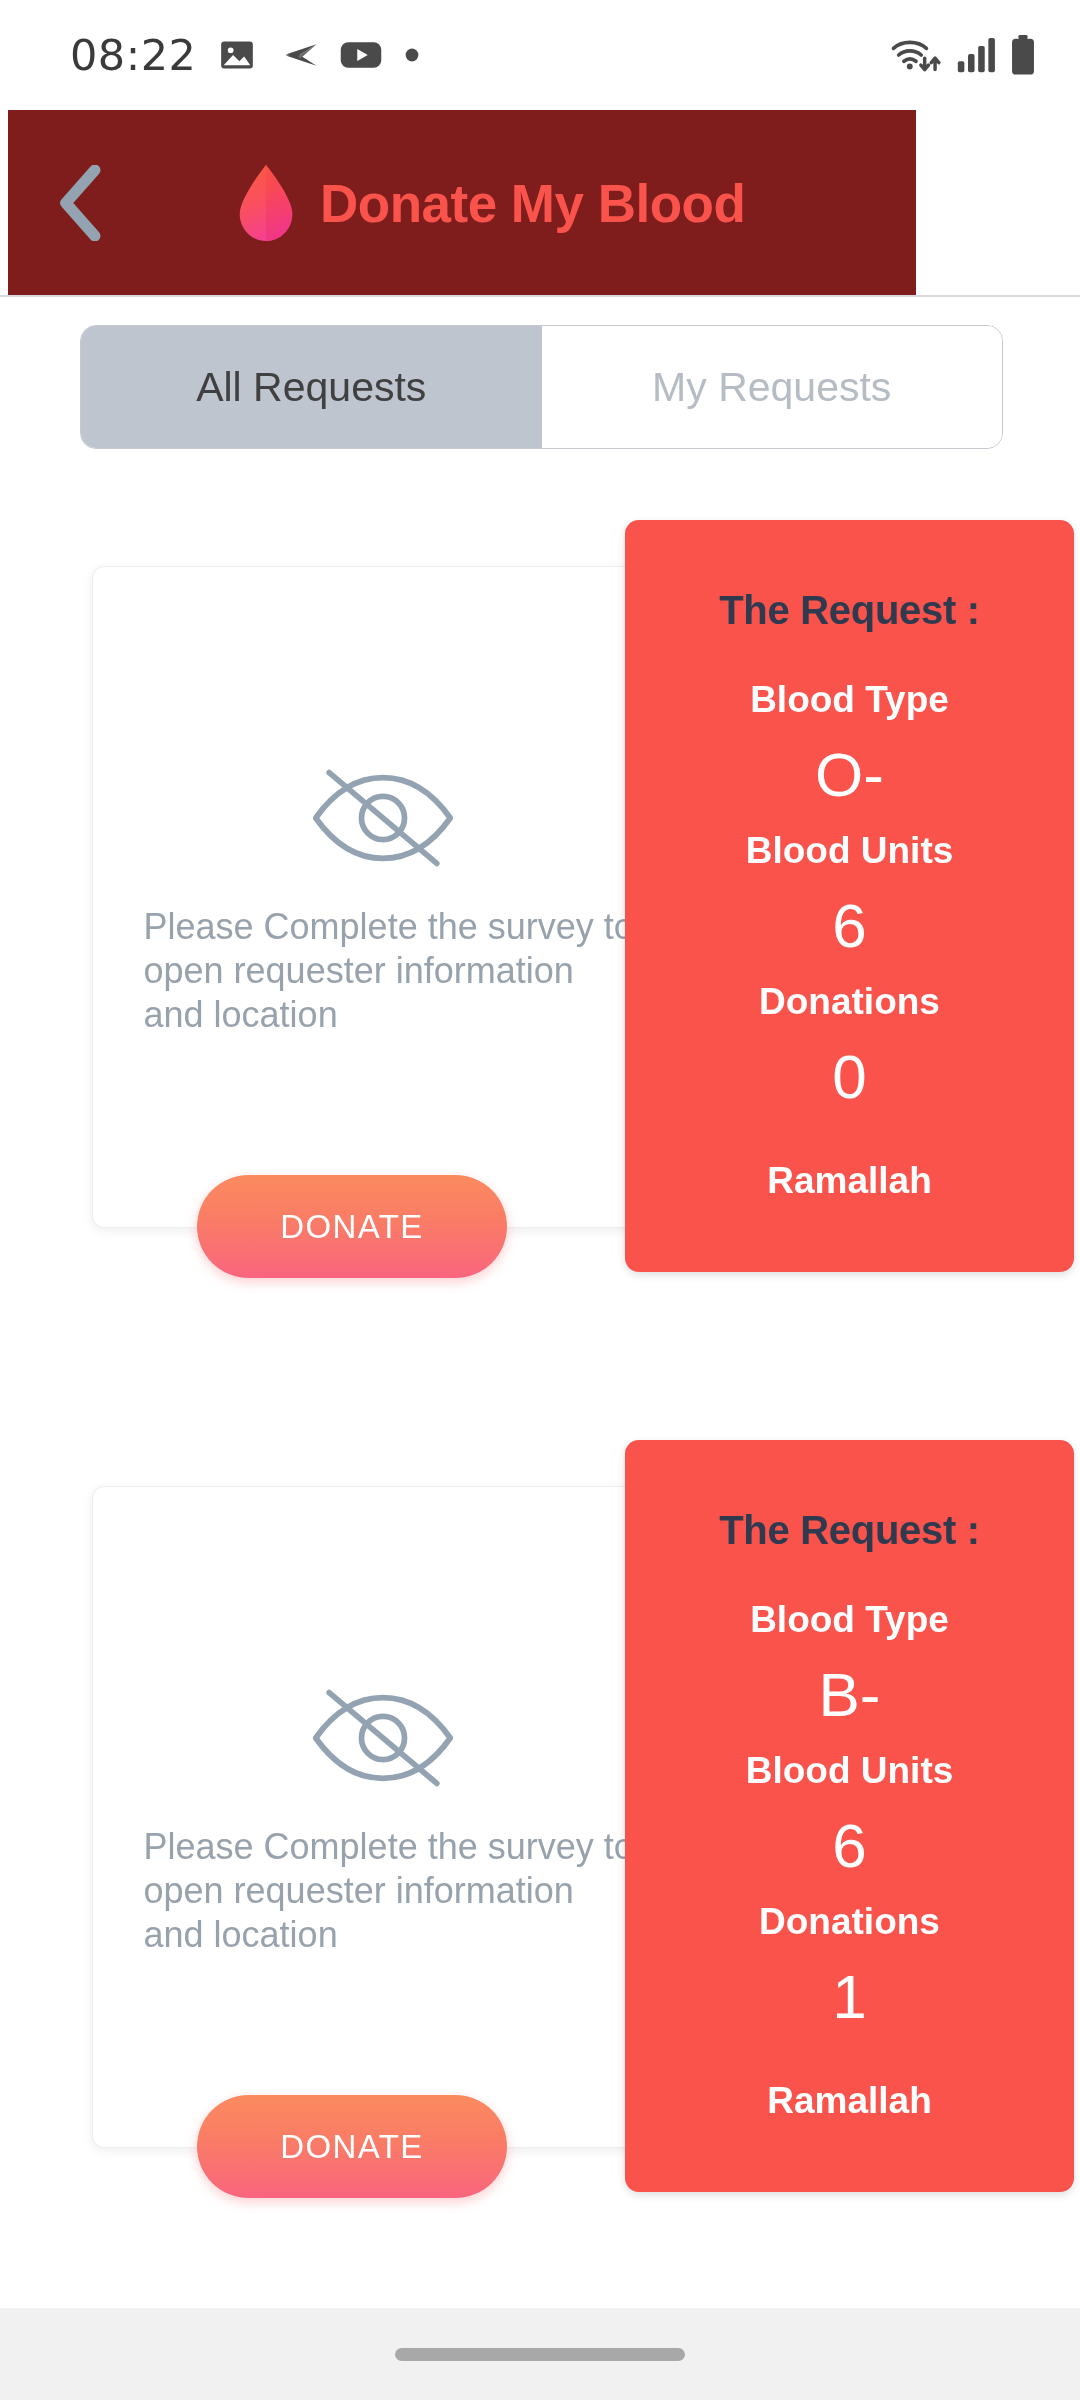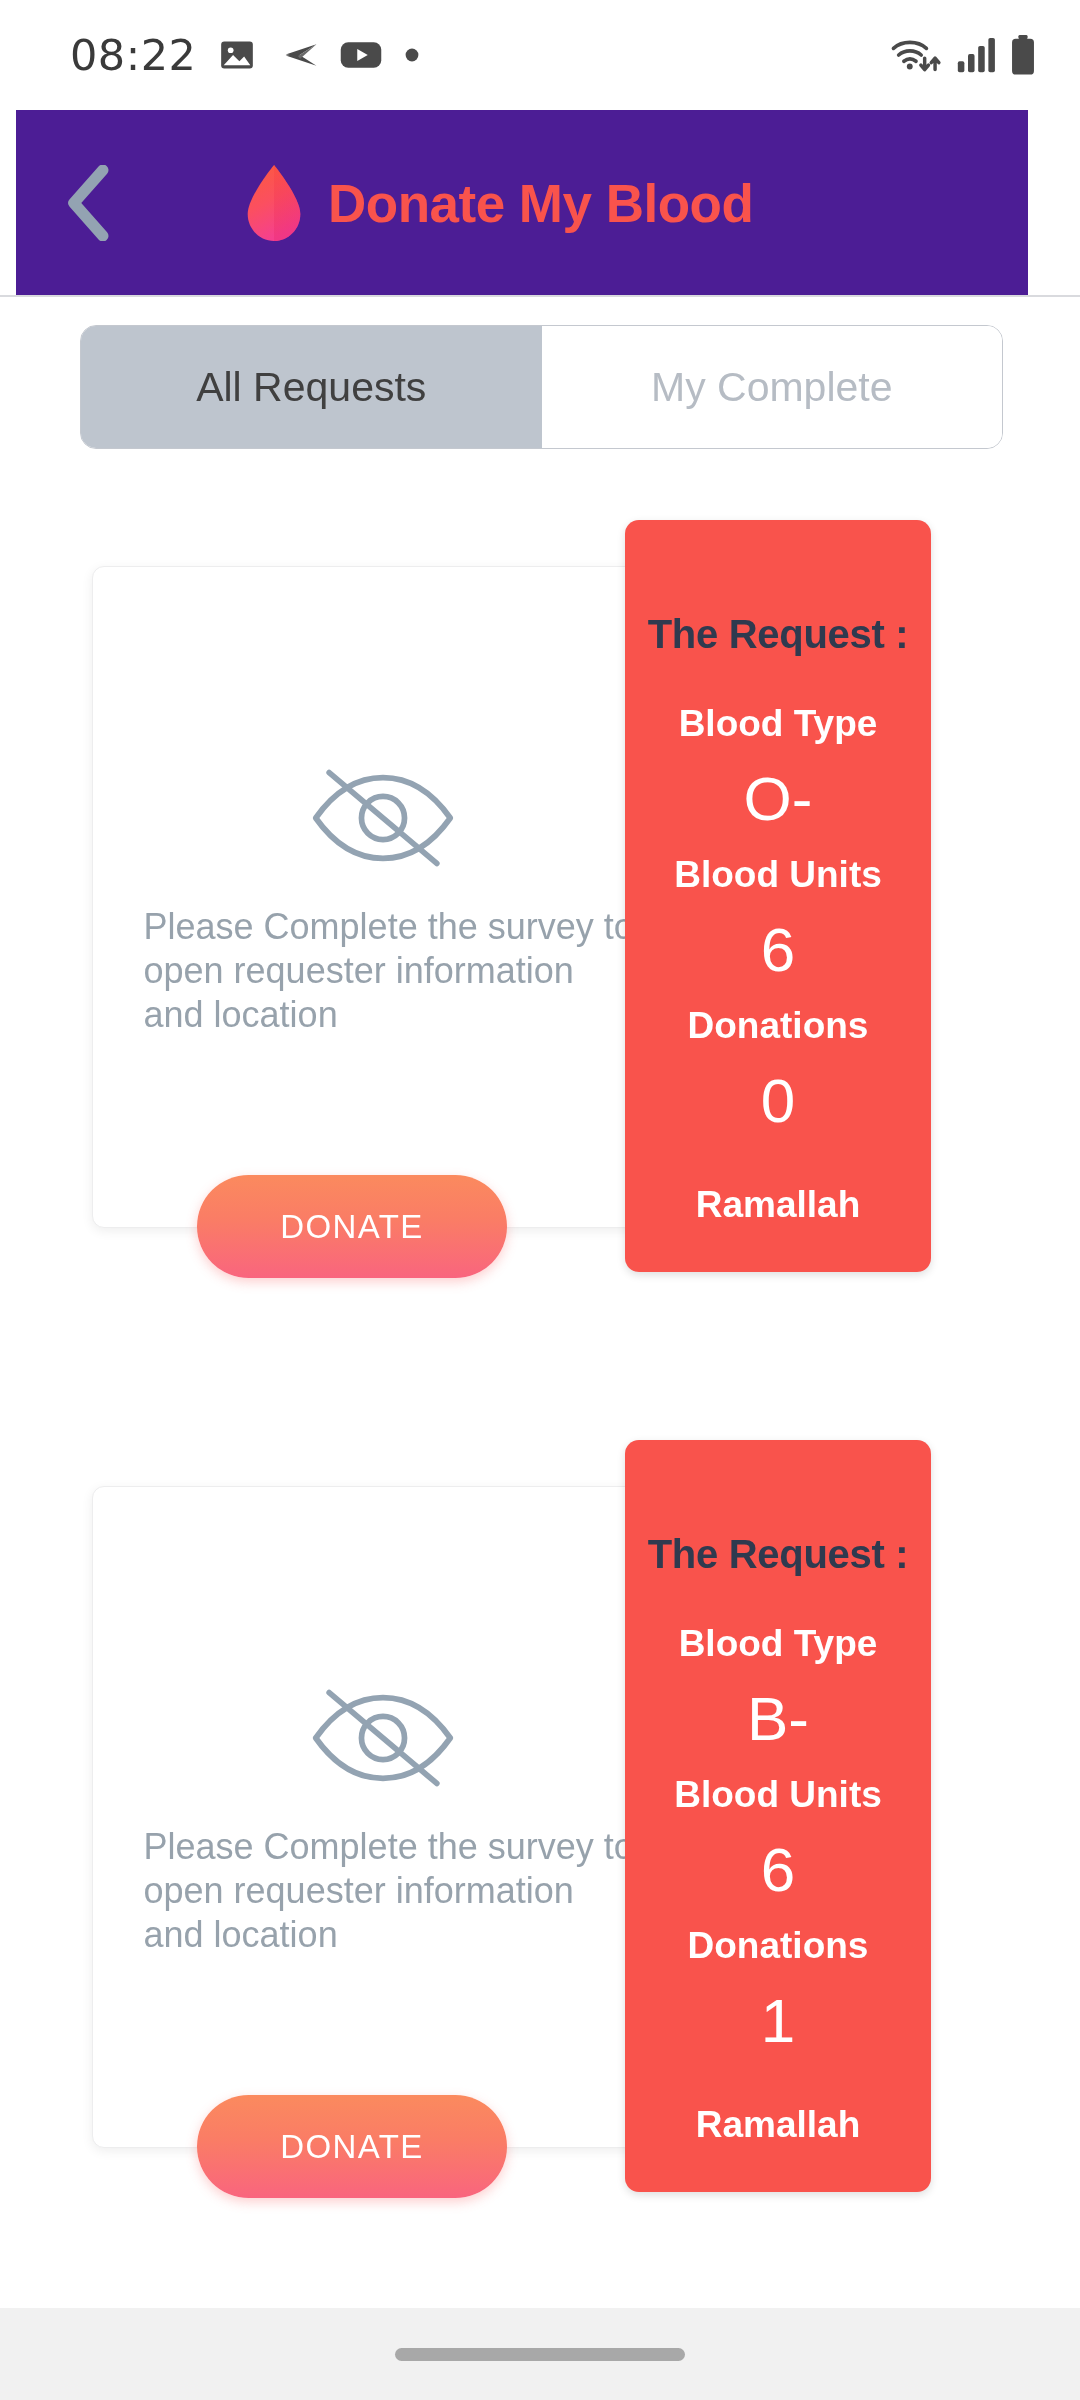--- a/index.html
+++ b/index.html
@@ -20,22 +20,22 @@
   .sb-left{ display:flex; align-items:center; gap:22px; }
   .sb-clock{
     font-size:43px; color:#3a3a3a; letter-spacing:0.5px;
     font-family:"DejaVu Sans", sans-serif; font-weight:400;
   }
   .sb-right{ display:flex; align-items:center; gap:14px; }
   .ic{ display:block; }
 
   
   .appbar{
-    position:absolute; left:16px; top:110px; width:1012px; height:186px;
-    background:#4c1d95; display:flex; align-items:center;
+    position:absolute; left:8px; top:110px; width:908px; height:186px;
+    background:#7f1d1d; display:flex; align-items:center;
   }
   .back-btn{
     position:absolute; left:28px; top:50%; transform:translateY(-50%);
     width:90px; height:90px; display:flex; align-items:center; justify-content:center;
     cursor:pointer;
   }
   .title-wrap{
     position:absolute; left:228px; top:50%; transform:translateY(-50%);
     display:flex; align-items:center; gap:24px;
   }
@@ -59,25 +59,25 @@
     flex:1; display:flex; align-items:center; justify-content:center;
     font-size:41px; cursor:pointer; user-select:none;
   }
   .tab.active{ background:#BEC5CE; color:#404040; }
   .tab.inactive{ background:#ffffff; color:#b6bcc4; }
 
   
   .req-block{ position:absolute; left:0; width:1080px; }
 
   .red-panel{
-    position:absolute; left:625px; top:0; width:306px; height:752px;
+    position:absolute; left:625px; top:0; width:449px; height:752px;
     background:#F9534C; border-radius:14px;
     box-shadow:0 3px 9px rgba(0,0,0,0.13);
     display:flex; flex-direction:column; align-items:center;
-    padding-top:92px; z-index:3;
+    padding-top:68px; z-index:3;
   }
   .rp-heading{
     font-size:40px; font-weight:bold; color:#2f3a4f; letter-spacing:-0.3px;
     margin-bottom:48px;
   }
   .rp-label{ font-size:37px; color:#ffffff; font-weight:700; line-height:1; }
   .rp-value{
     font-size:62px; color:#ffffff; font-weight:300; line-height:1;
     margin-top:26px; margin-bottom:26px;
   }
@@ -191,21 +191,21 @@
         <path d="M20 0 C20 0 2 22 2 33.5 C2 43.7 10.1 52 20 52 C29.9 52 38 43.7 38 33.5 C38 22 20 0 20 0 Z" fill="url(#dropGrad)"></path>
         <path d="M20 0 C20 0 20 26 20 52 C29.9 52 38 43.7 38 33.5 C38 22 20 0 20 0 Z" fill="url(#dropGrad2)" opacity="0.55"></path>
       </svg>
       <span class="app-title">Donate My Blood</span>
     </div>
   </div>
   <div class="appbar-divider"></div>
 
   <div class="tabs">
     <div class="tab active">All Requests</div>
-    <div class="tab inactive">My Complete</div>
+    <div class="tab inactive">My Requests</div>
   </div>
 
   <div class="req-block" style="top:520px; height:760px;">
     <div class="white-card">
       <div class="eye-wrap">
         <svg class="eye-off-icon" viewBox="0 0 44 30">
           <path d="M2 15 C8 6.5 15 3 22 3 C29 3 36 6.5 42 15 C36 23.5 29 27 22 27 C15 27 8 23.5 2 15 Z" stroke="#93a3b2" stroke-width="1.7" fill="none" stroke-linejoin="round"></path>
           <circle cx="22" cy="15" r="6.4" stroke="#93a3b2" stroke-width="1.7" fill="none"></circle>
           <line x1="6" y1="1.5" x2="38" y2="28.5" stroke="#93a3b2" stroke-width="1.7" stroke-linecap="round"></line>
         </svg>

